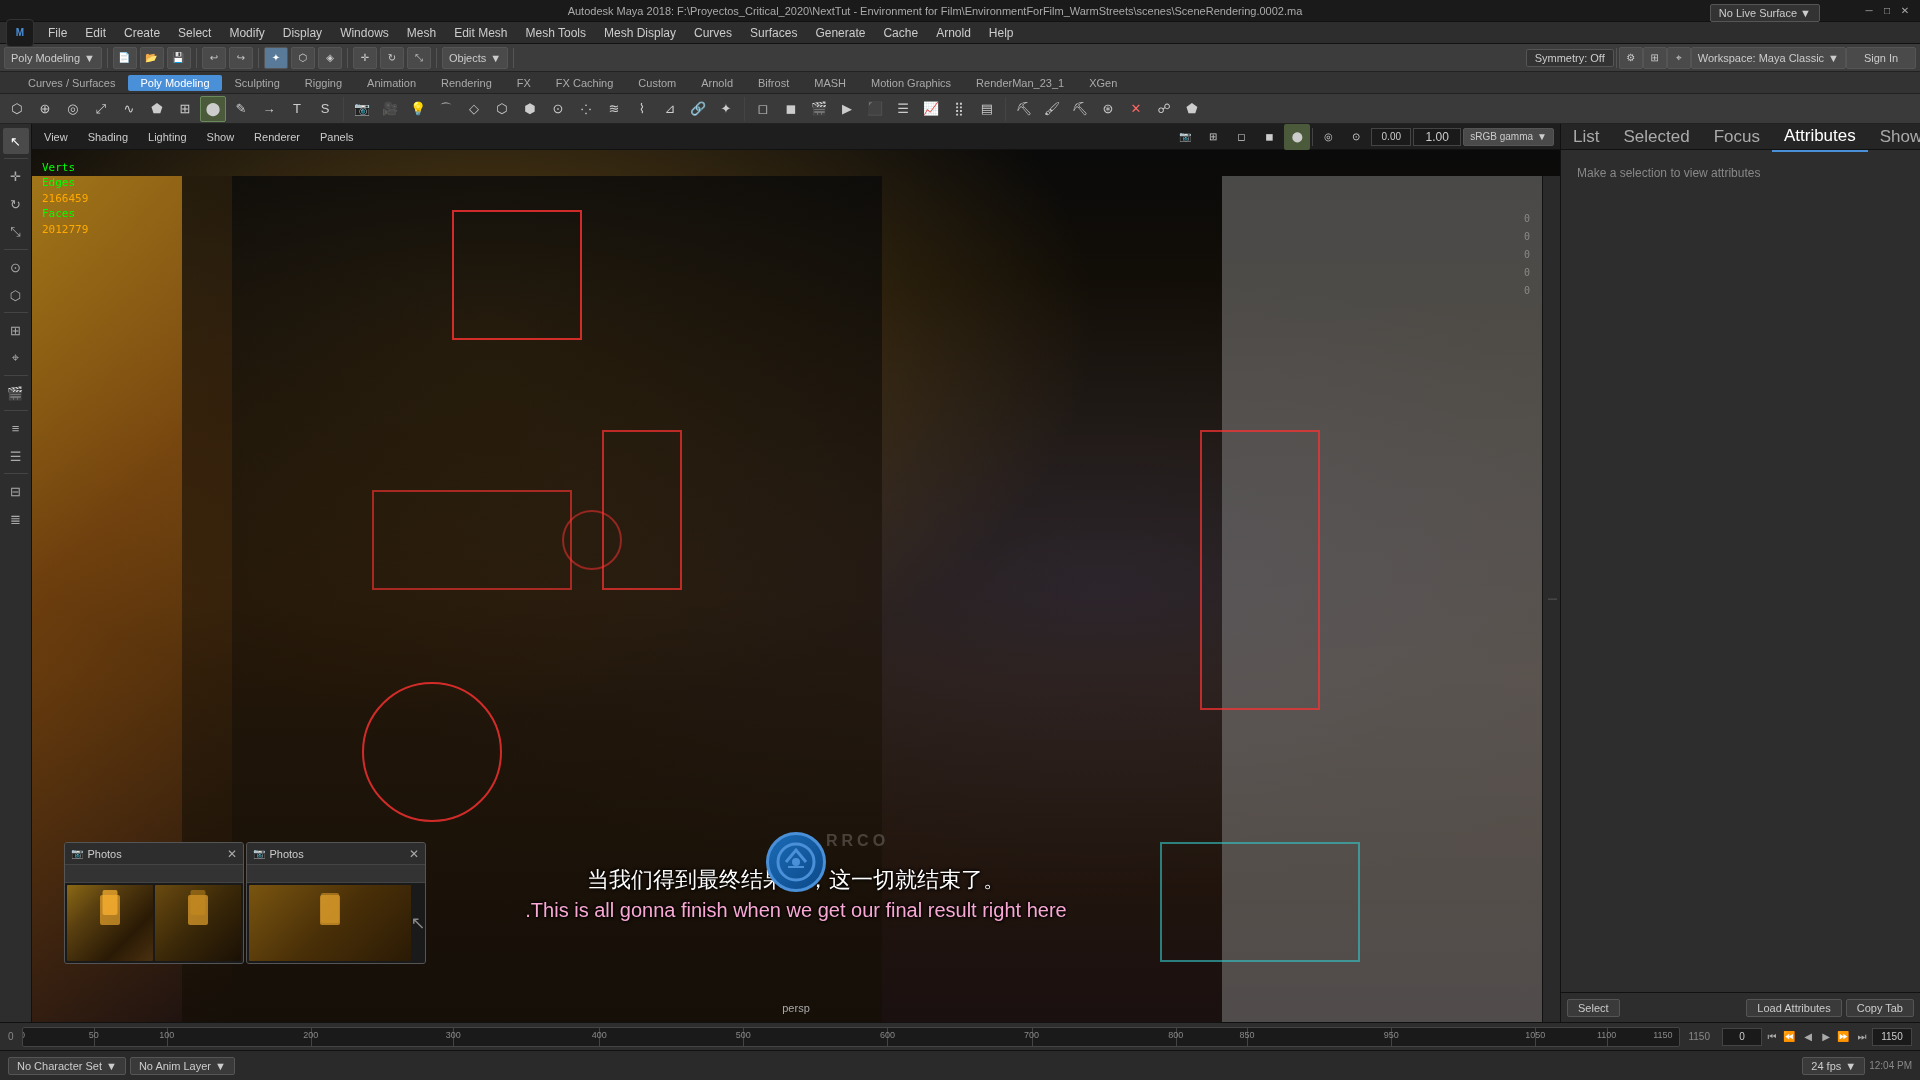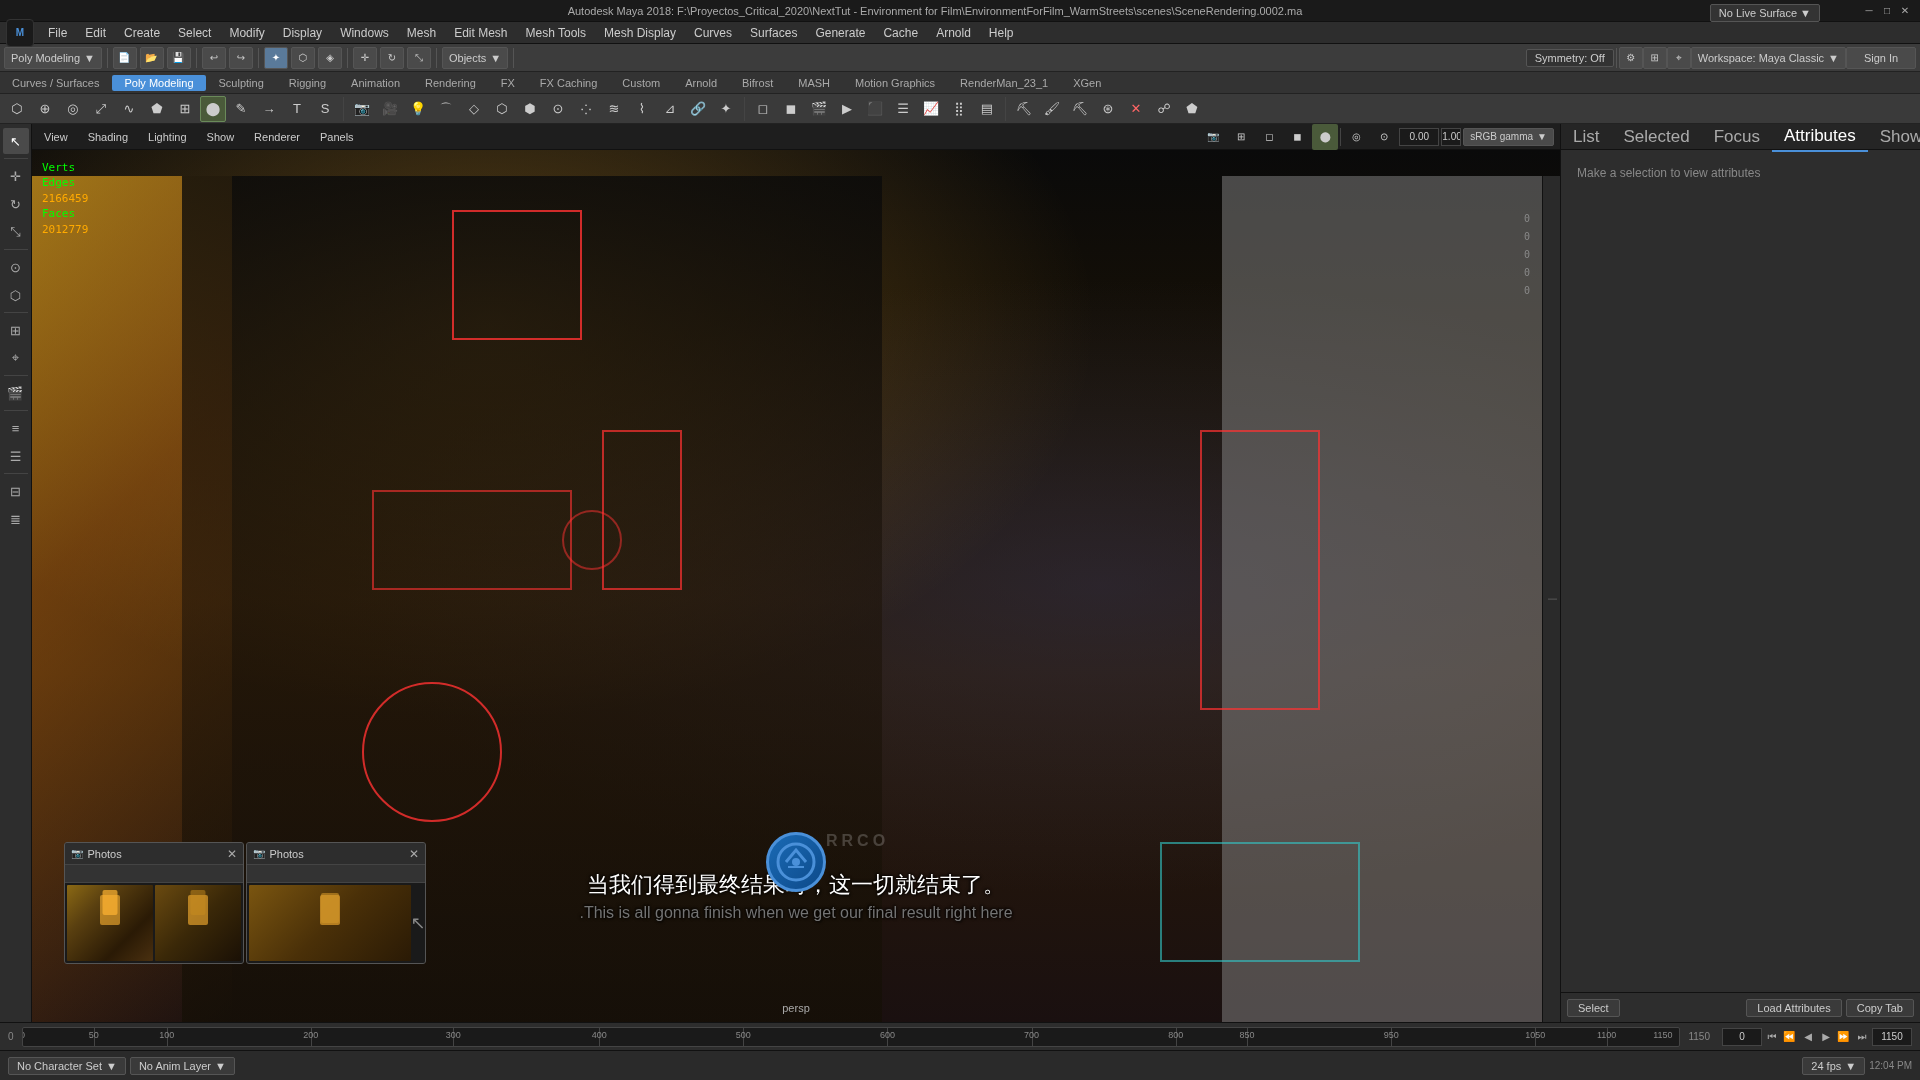--- a/index.html
+++ b/index.html
@@ -90,21 +90,21 @@
       cursor: pointer;
       gap: 4px;
     }
 
     
     #mode-bar {
       height: 22px;
       background: #333;
       display: flex;
       align-items: center;
-      padding: 0 0;
+      padding: 0 16px;
       gap: 1px;
       border-bottom: 1px solid #222;
     }
     .mode-tab {
       padding: 2px 12px;
       font-size: 11px;
       color: #aaa;
       cursor: pointer;
       border-radius: 2px;
     }
@@ -389,22 +389,22 @@
       text-align: center;
       z-index: 30;
     }
     #subtitle-chinese {
       font-size: 22px;
       color: #fff;
       text-shadow: 1px 1px 3px #000, -1px -1px 3px #000;
       margin-bottom: 4px;
     }
     #subtitle-english {
-      font-size: 16px;
-      color: #737373;
+      font-size: 20px;
+      color: #f9a8d4;
       text-shadow: 1px 1px 3px #000, -1px -1px 3px #000;
     }
     .logo-circle {
       width: 60px; height: 60px;
       border-radius: 50%;
       background: linear-gradient(135deg, #1a6ab5, #0d4a8a);
       border: 3px solid #4a90d9;
       display: flex; align-items: center; justify-content: center;
       font-size: 10px; color: #fff; font-weight: bold;
       text-align: center;
@@ -696,21 +696,21 @@
       <div style="display:flex;gap:2px;align-items:center;">
         <div class="tb2-btn" style="font-size:10px;">📷</div>
         <div class="tb2-btn" style="font-size:10px;">⊞</div>
         <div class="tb2-btn" style="font-size:10px;">◻</div>
         <div class="tb2-btn" style="font-size:10px;">◼</div>
         <div class="tb2-btn" style="font-size:10px; background:#4a5a3a;">⬤</div>
         <div style="width:1px;height:18px;background:#444;"></div>
         <div class="tb2-btn" style="font-size:10px;">◎</div>
         <div class="tb2-btn" style="font-size:10px;">⊙</div>
         <input type="text" value="0.00" style="width: 40px; height: 18px; background: rgb(26, 26, 26); border: 1px solid rgb(68, 68, 68); color: rgb(204, 204, 204); font-size: 10px; text-align: center;">
-        <input type="text" value="1.00" style="width: 20px; height: 18px; background: rgb(26, 26, 26); border: 1px solid rgb(68, 68, 68); color: rgb(204, 204, 204); font-size: 10px; text-align: center;">
+        <input type="text" value="1.00" style="width: 48px; height: 18px; background: rgb(26, 26, 26); border: 1px solid rgb(68, 68, 68); color: rgb(204, 204, 204); font-size: 12px; text-align: center;">
         <div class="tb-dropdown" style="height:18px;font-size:10px;">
           <span>sRGB gamma</span>
           <span>▼</span>
         </div>
       </div>
     </div>
 
     <div id="viewport-canvas">
 
       <div class="cafe-scene"></div>

